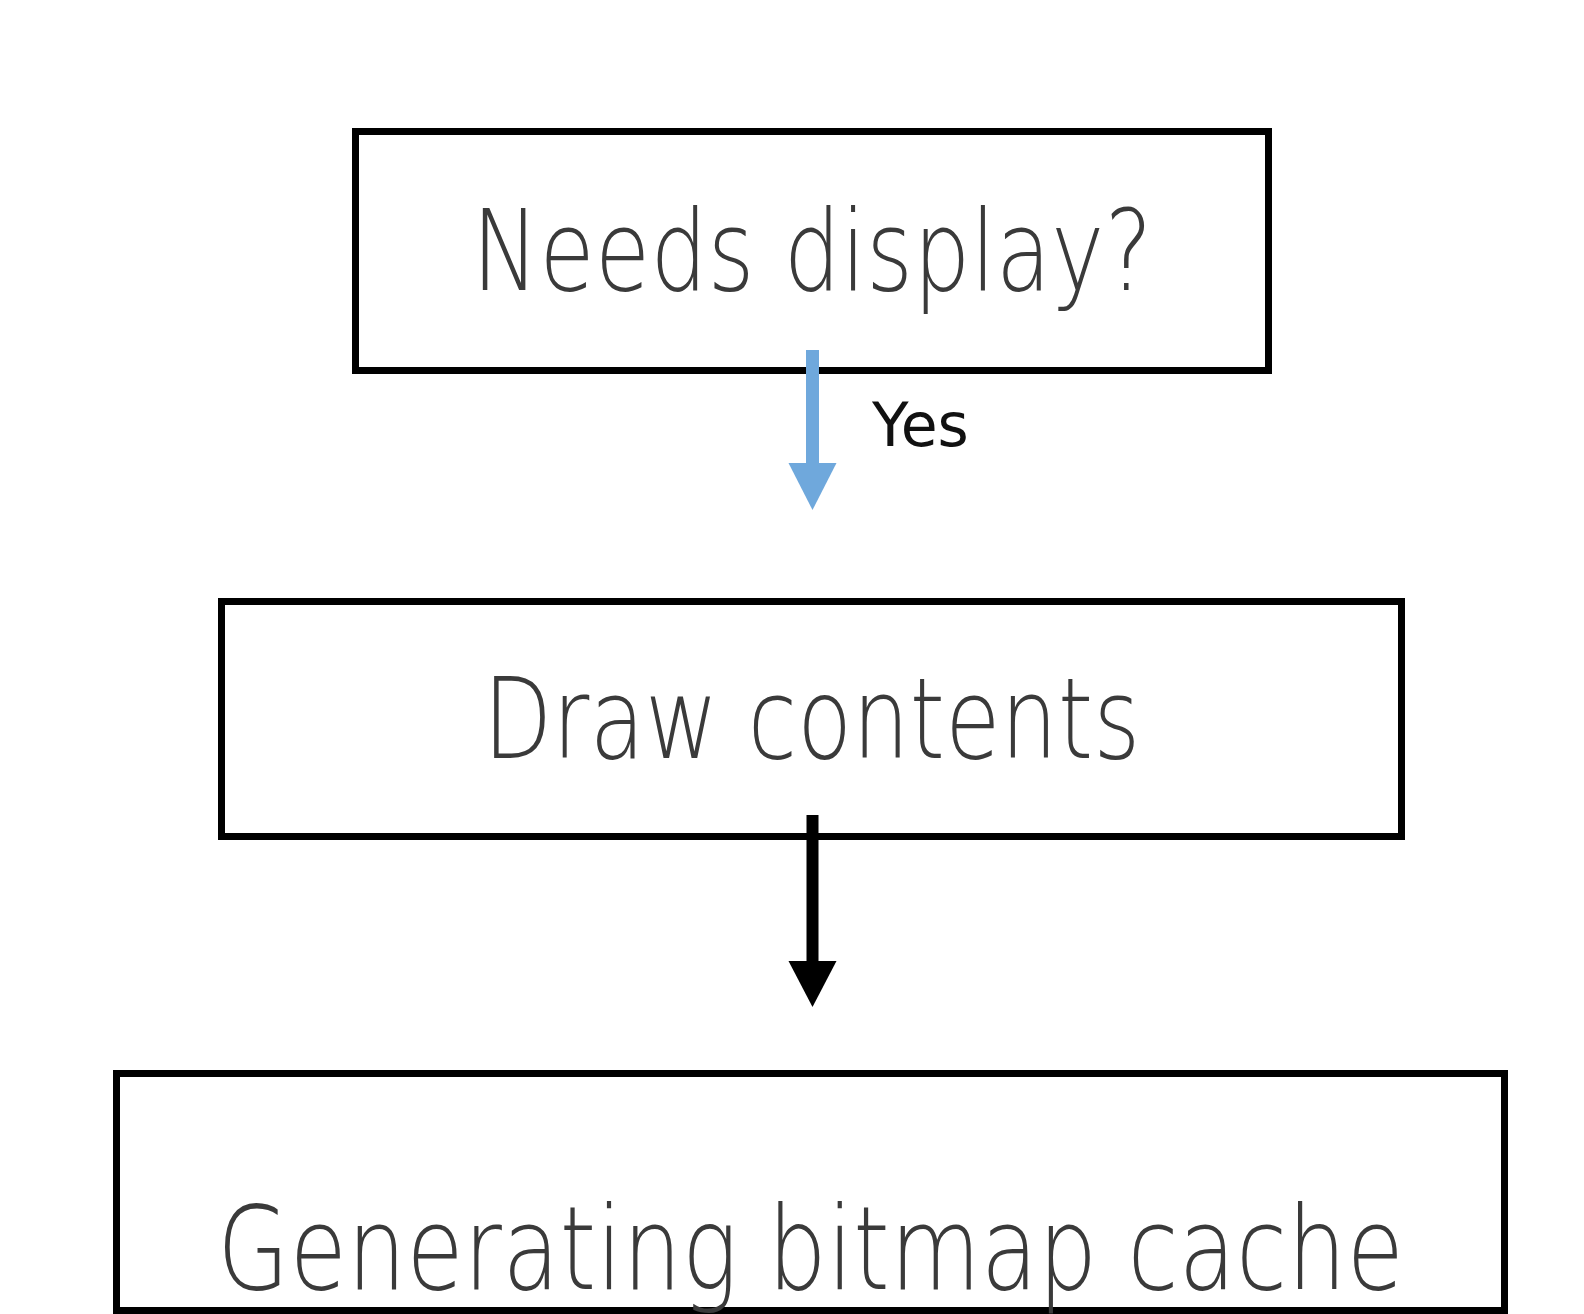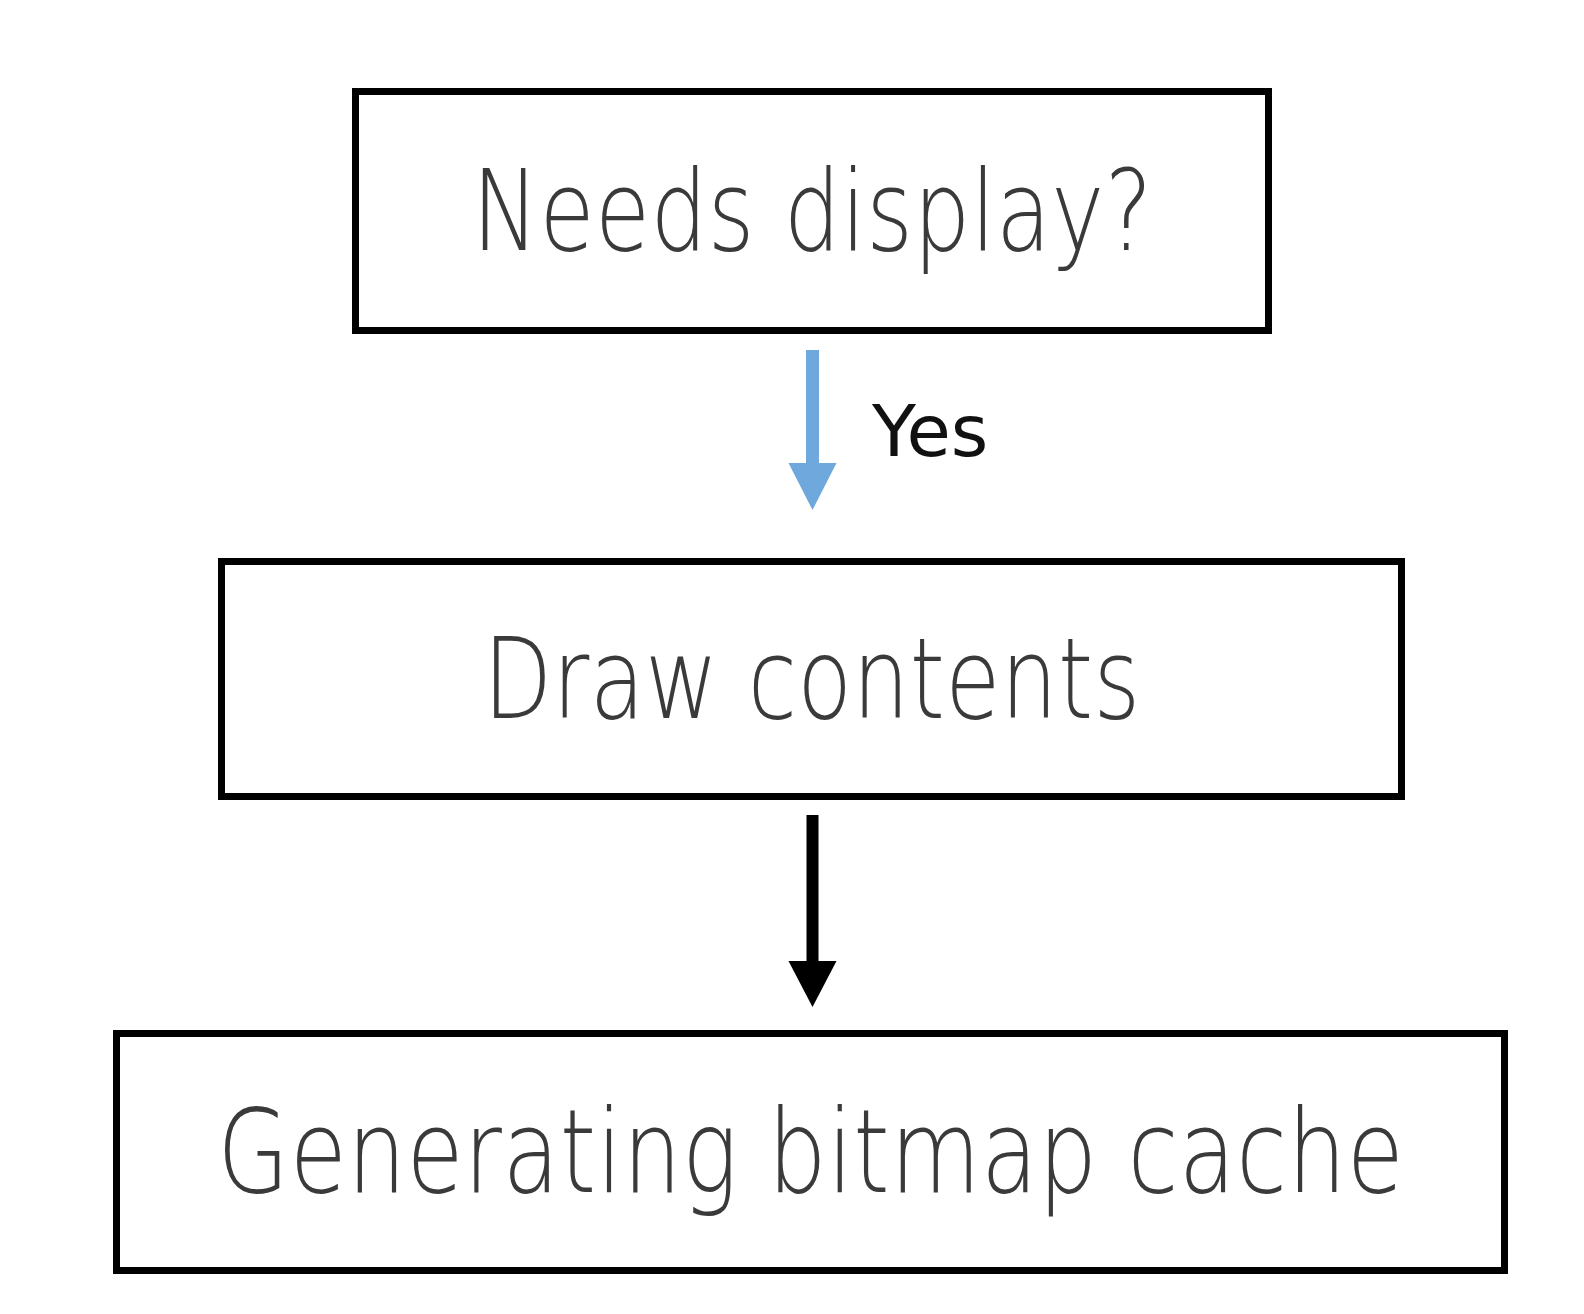--- a/index.html
+++ b/index.html
@@ -22,20 +22,21 @@
 
   
   .node {
     position: absolute;
     box-sizing: border-box;
     border: 7px solid #000000;
     background: #ffffff;
     display: flex;
     align-items: center;
     justify-content: center;
+    margin-top: 40px;
   }
   .node-label {
     font-family: "DejaVu Sans", sans-serif;
     font-weight: 300;
     color: #3a3a3a;
     line-height: 1;
     white-space: nowrap;
     transform: scaleX(0.80);
     transform-origin: center center;
     letter-spacing: 0.5px;
@@ -56,20 +57,21 @@
     height: 242px;
     justify-content: center;
   }
   #node-draw-contents .node-label { font-size: 112px; }
 
   #node-bitmap-cache {
     left: 113px;
     top: 1030px;
     width: 1395px;
     height: 244px;
+    align-items: flex-end;
   }
   #node-bitmap-cache .node-label { font-size: 116px; }
 
   
   .connector {
     position: absolute;
   }
   #connector-yes {
     left: 770px;
     top: 350px;
@@ -88,21 +90,21 @@
     position: absolute;
     font-family: "DejaVu Sans", sans-serif;
     font-weight: 400;
     color: #111111;
     line-height: 1;
     white-space: nowrap;
   }
   #edge-label-yes {
     left: 872px;
     top: 395px;
-    font-size: 72px;
+    font-size: 60px;
   }
 </style>
 </head>
 <body>
 
 <div id="canvas">
 
   <div class="node" id="node-needs-display">
     <span class="node-label">Needs display?</span>
   </div>

